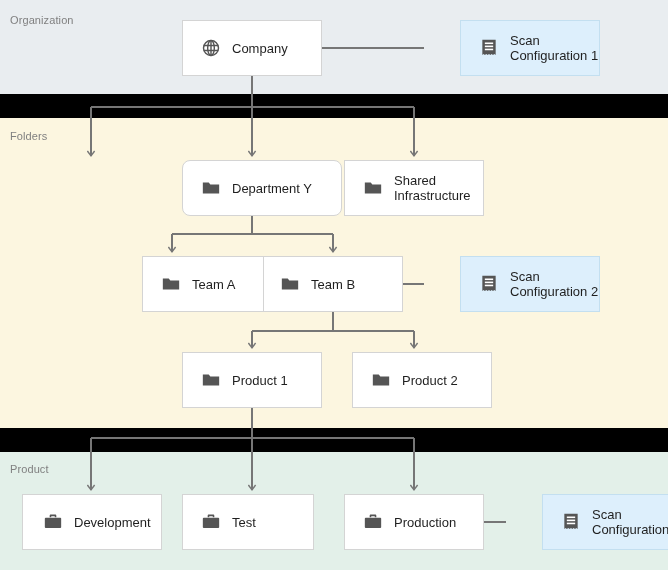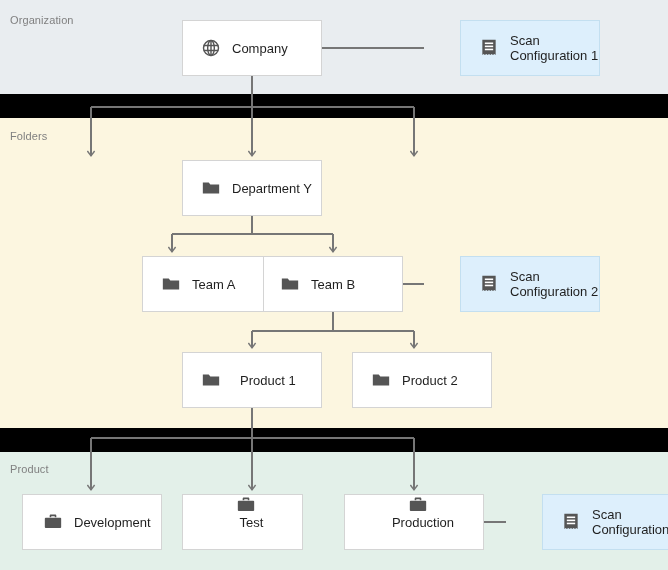--- a/index.html
+++ b/index.html
@@ -69,36 +69,36 @@
     color:#1f1f1f;
     white-space:pre-line;
   }
 
   
   .n-company{left:182px;top:20px;width:140px;height:56px;}
   .n-scan1  {left:424px;top:20px;width:140px;height:56px;}
 
   
   .n-deptx  {left:22px; top:160px;width:140px;height:56px;}
-  .n-depty  {left:182px;top:160px;width:140px;height:56px;}
+  .n-depty  {left:182px;top:160px;width:160px;height:56px;border-radius:8px;}
   .n-shared {left:344px;top:160px;width:140px;height:56px;}
 
   
   .n-teama  {left:102px;top:256px;width:140px;height:56px;margin-left:40px;}
   .n-teamb  {left:263px;top:256px;width:140px;height:56px;padding-left:16px;}
   .n-scan2  {left:424px;top:256px;width:140px;height:56px;}
 
   
-  .n-prod1  {left:182px;top:352px;width:140px;height:56px;gap:8px;}
+  .n-prod1  {left:182px;top:352px;width:140px;height:56px;}
   .n-prod2  {left:344px;top:352px;width:140px;height:56px;margin-left:8px;}
 
   
   .n-dev    {left:22px; top:494px;width:140px;height:56px;padding-left:20px;}
-  .n-test   {left:182px;top:494px;width:121px;height:56px;flex-direction:column;}
-  .n-prodn  {left:344px;top:494px;width:140px;height:56px;flex-direction:column;}
+  .n-test   {left:182px;top:494px;width:132px;height:56px;}
+  .n-prodn  {left:344px;top:494px;width:140px;height:56px;}
   .n-scan3  {left:506px;top:494px;width:140px;height:56px;}
 </style>
 </head>
 <body>
 
 <div id="stage">
 
   <div class="band band-org"></div>
   <div class="sep sep-1"></div>
   <div class="band band-folders"></div>
@@ -170,20 +170,27 @@
   </div>
 
 
   <div class="node n-depty">
     <svg class="ico" viewBox="0 0 24 24" fill="currentColor">
       <path d="M2.2 5.4h7.1l1.9 2.3h10.6v11H2.2z"></path>
     </svg>
     <span class="lbl">Department Y</span>
   </div>
 
+  <div class="node n-shared">
+    <svg class="ico" viewBox="0 0 24 24" fill="currentColor">
+      <path d="M2.2 5.4h7.1l1.9 2.3h10.6v11H2.2z"></path>
+    </svg>
+    <span class="lbl">Shared
+Infrastructure</span>
+  </div>
 
   <div class="node n-teama">
     <svg class="ico" viewBox="0 0 24 24" fill="currentColor">
       <path d="M2.2 5.4h7.1l1.9 2.3h10.6v11H2.2z"></path>
     </svg>
     <span class="lbl">Team A</span>
   </div>
 
   <div class="node n-teamb">
     <svg class="ico" viewBox="0 0 24 24" fill="currentColor">

